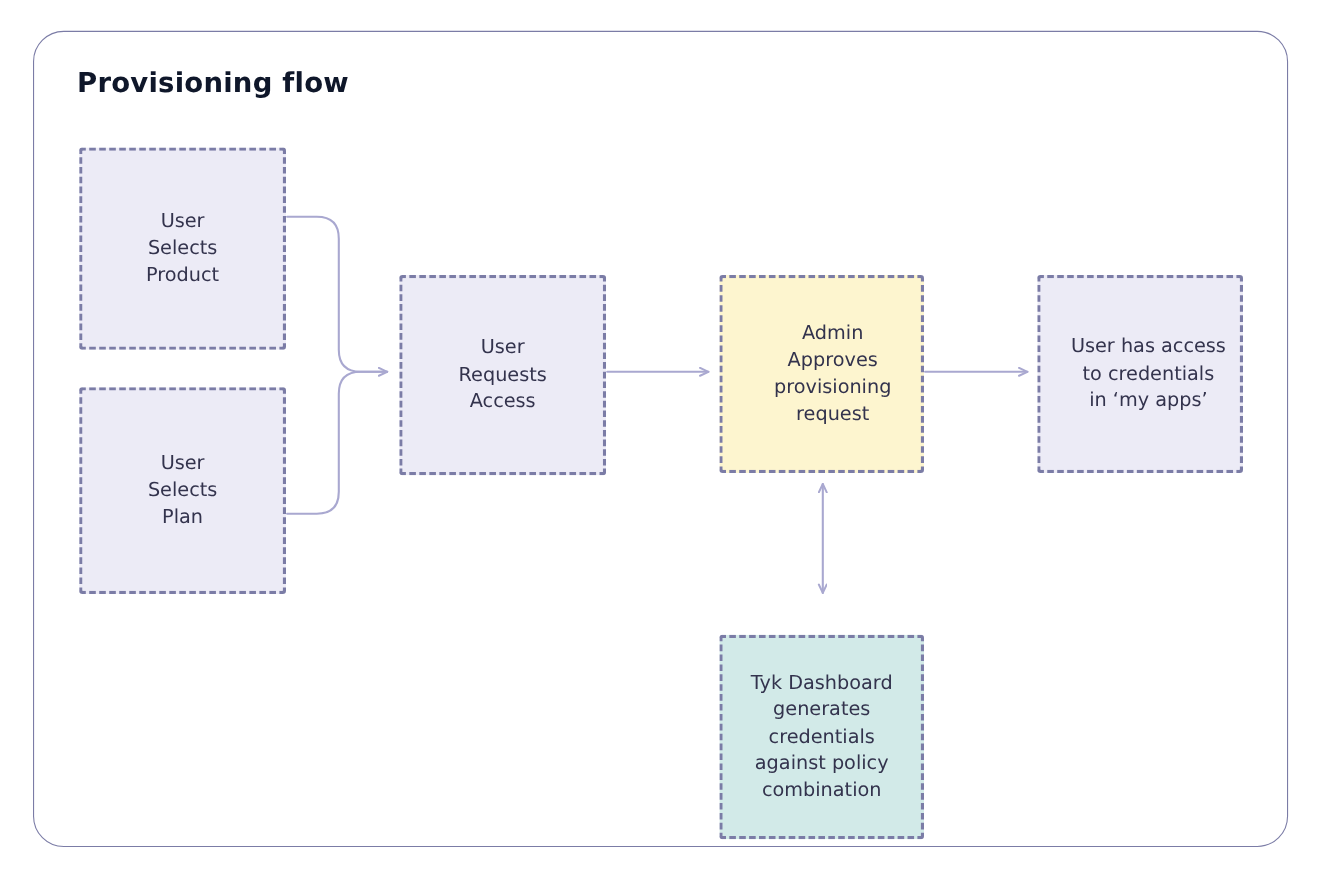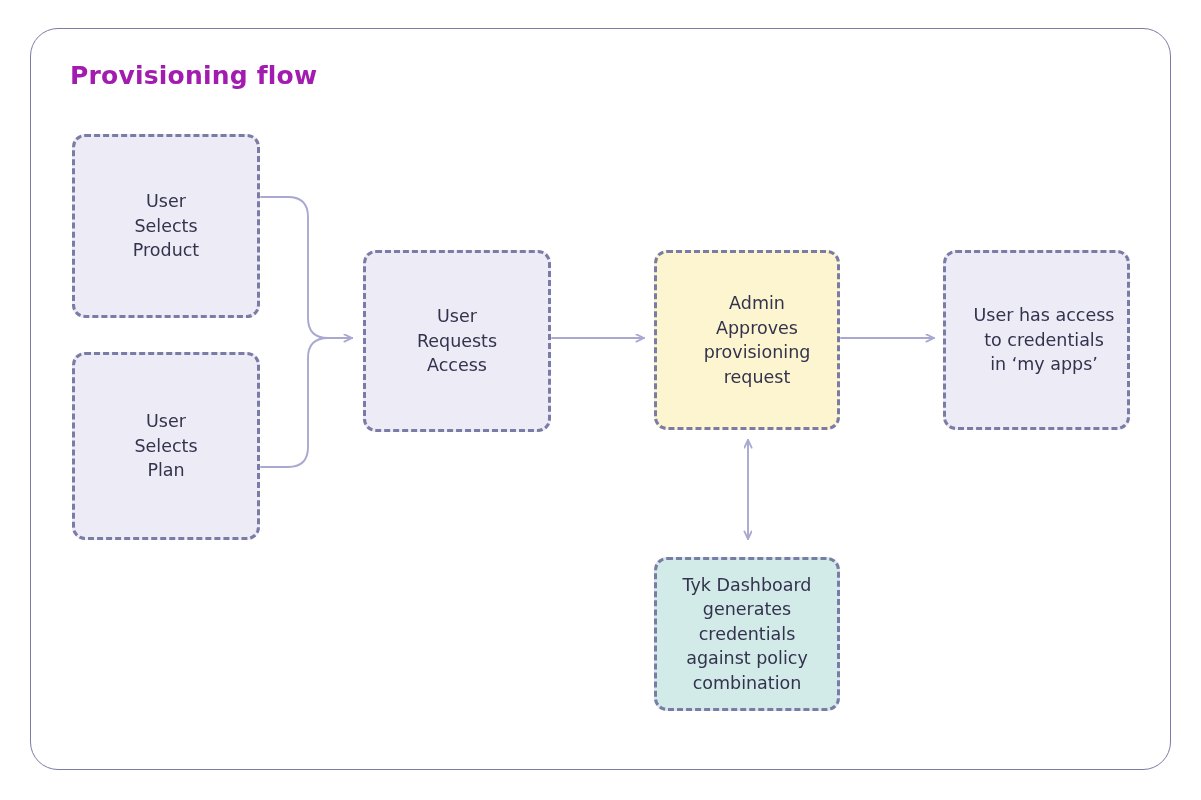--- a/index.html
+++ b/index.html
@@ -32,29 +32,29 @@
     box-sizing: border-box;
     background: transparent;
   }
   .frame-title {
     position: absolute;
     left: 70px;
     top: 61px;
     font-size: 25px;
     font-weight: 600;
     letter-spacing: 0.2px;
-    color: #a21caf;
+    color: #0f172a;
     white-space: nowrap;
   }
   
   .node {
     position: absolute;
     box-sizing: border-box;
     border: 3px dashed #7b7ca6;
-    border-radius: 13px;
+    border-radius: 3px;
     display: flex;
     align-items: center;
     justify-content: center;
     text-align: center;
     color: #33334d;
     font-size: 17.5px;
     line-height: 24.5px;
     padding: 4px 8px;
   }
   .node-lavender { background: #ecebf6; }
@@ -126,21 +126,21 @@
 provisioning
 request</span>
   </div>
 
   <div class="node node-lavender" style="left:943px; top:250px; width:187px; height:180px;padding-left:23px;">
     <span>User has access
 to credentials
 in ‘my apps’</span>
   </div>
 
-  <div class="node node-teal" style="left:654px; top:557px; width:186px; height:154px;">
+  <div class="node node-teal" style="left:654px; top:577px; width:186px; height:186px;">
     <span>Tyk Dashboard
 generates
 credentials
 against policy
 combination</span>
   </div>
 
 </div>
 
 </body></html>

